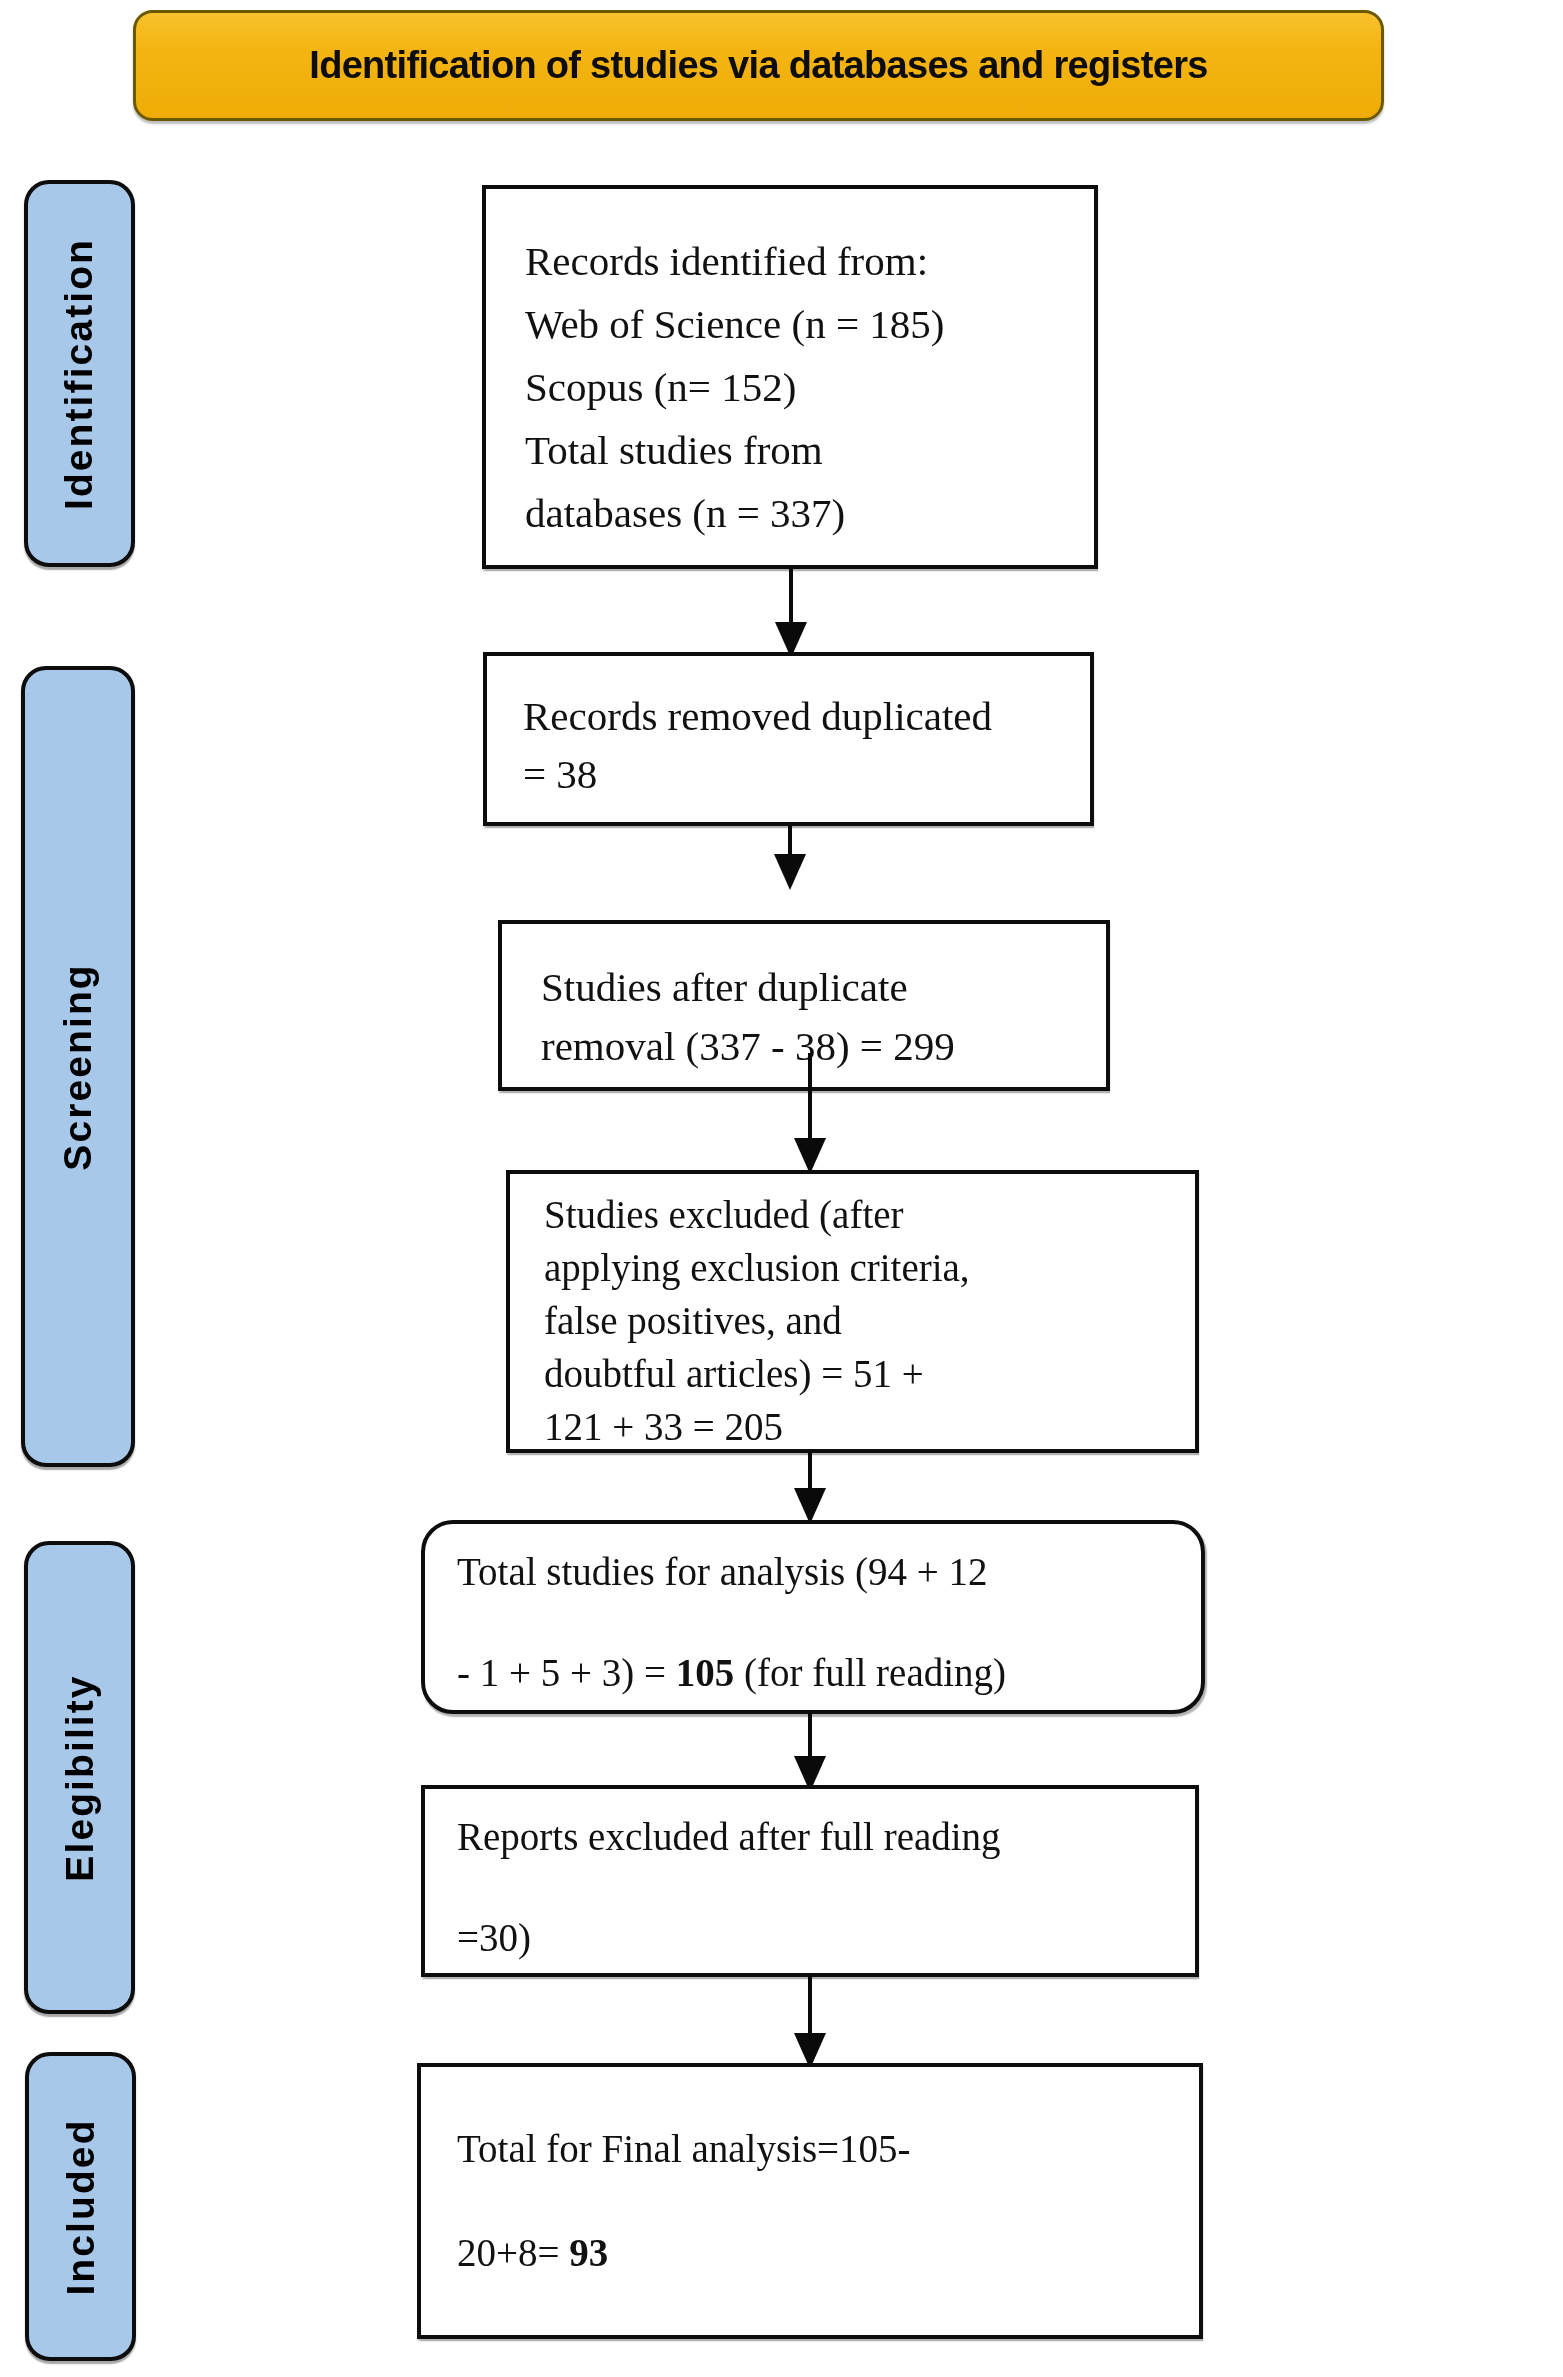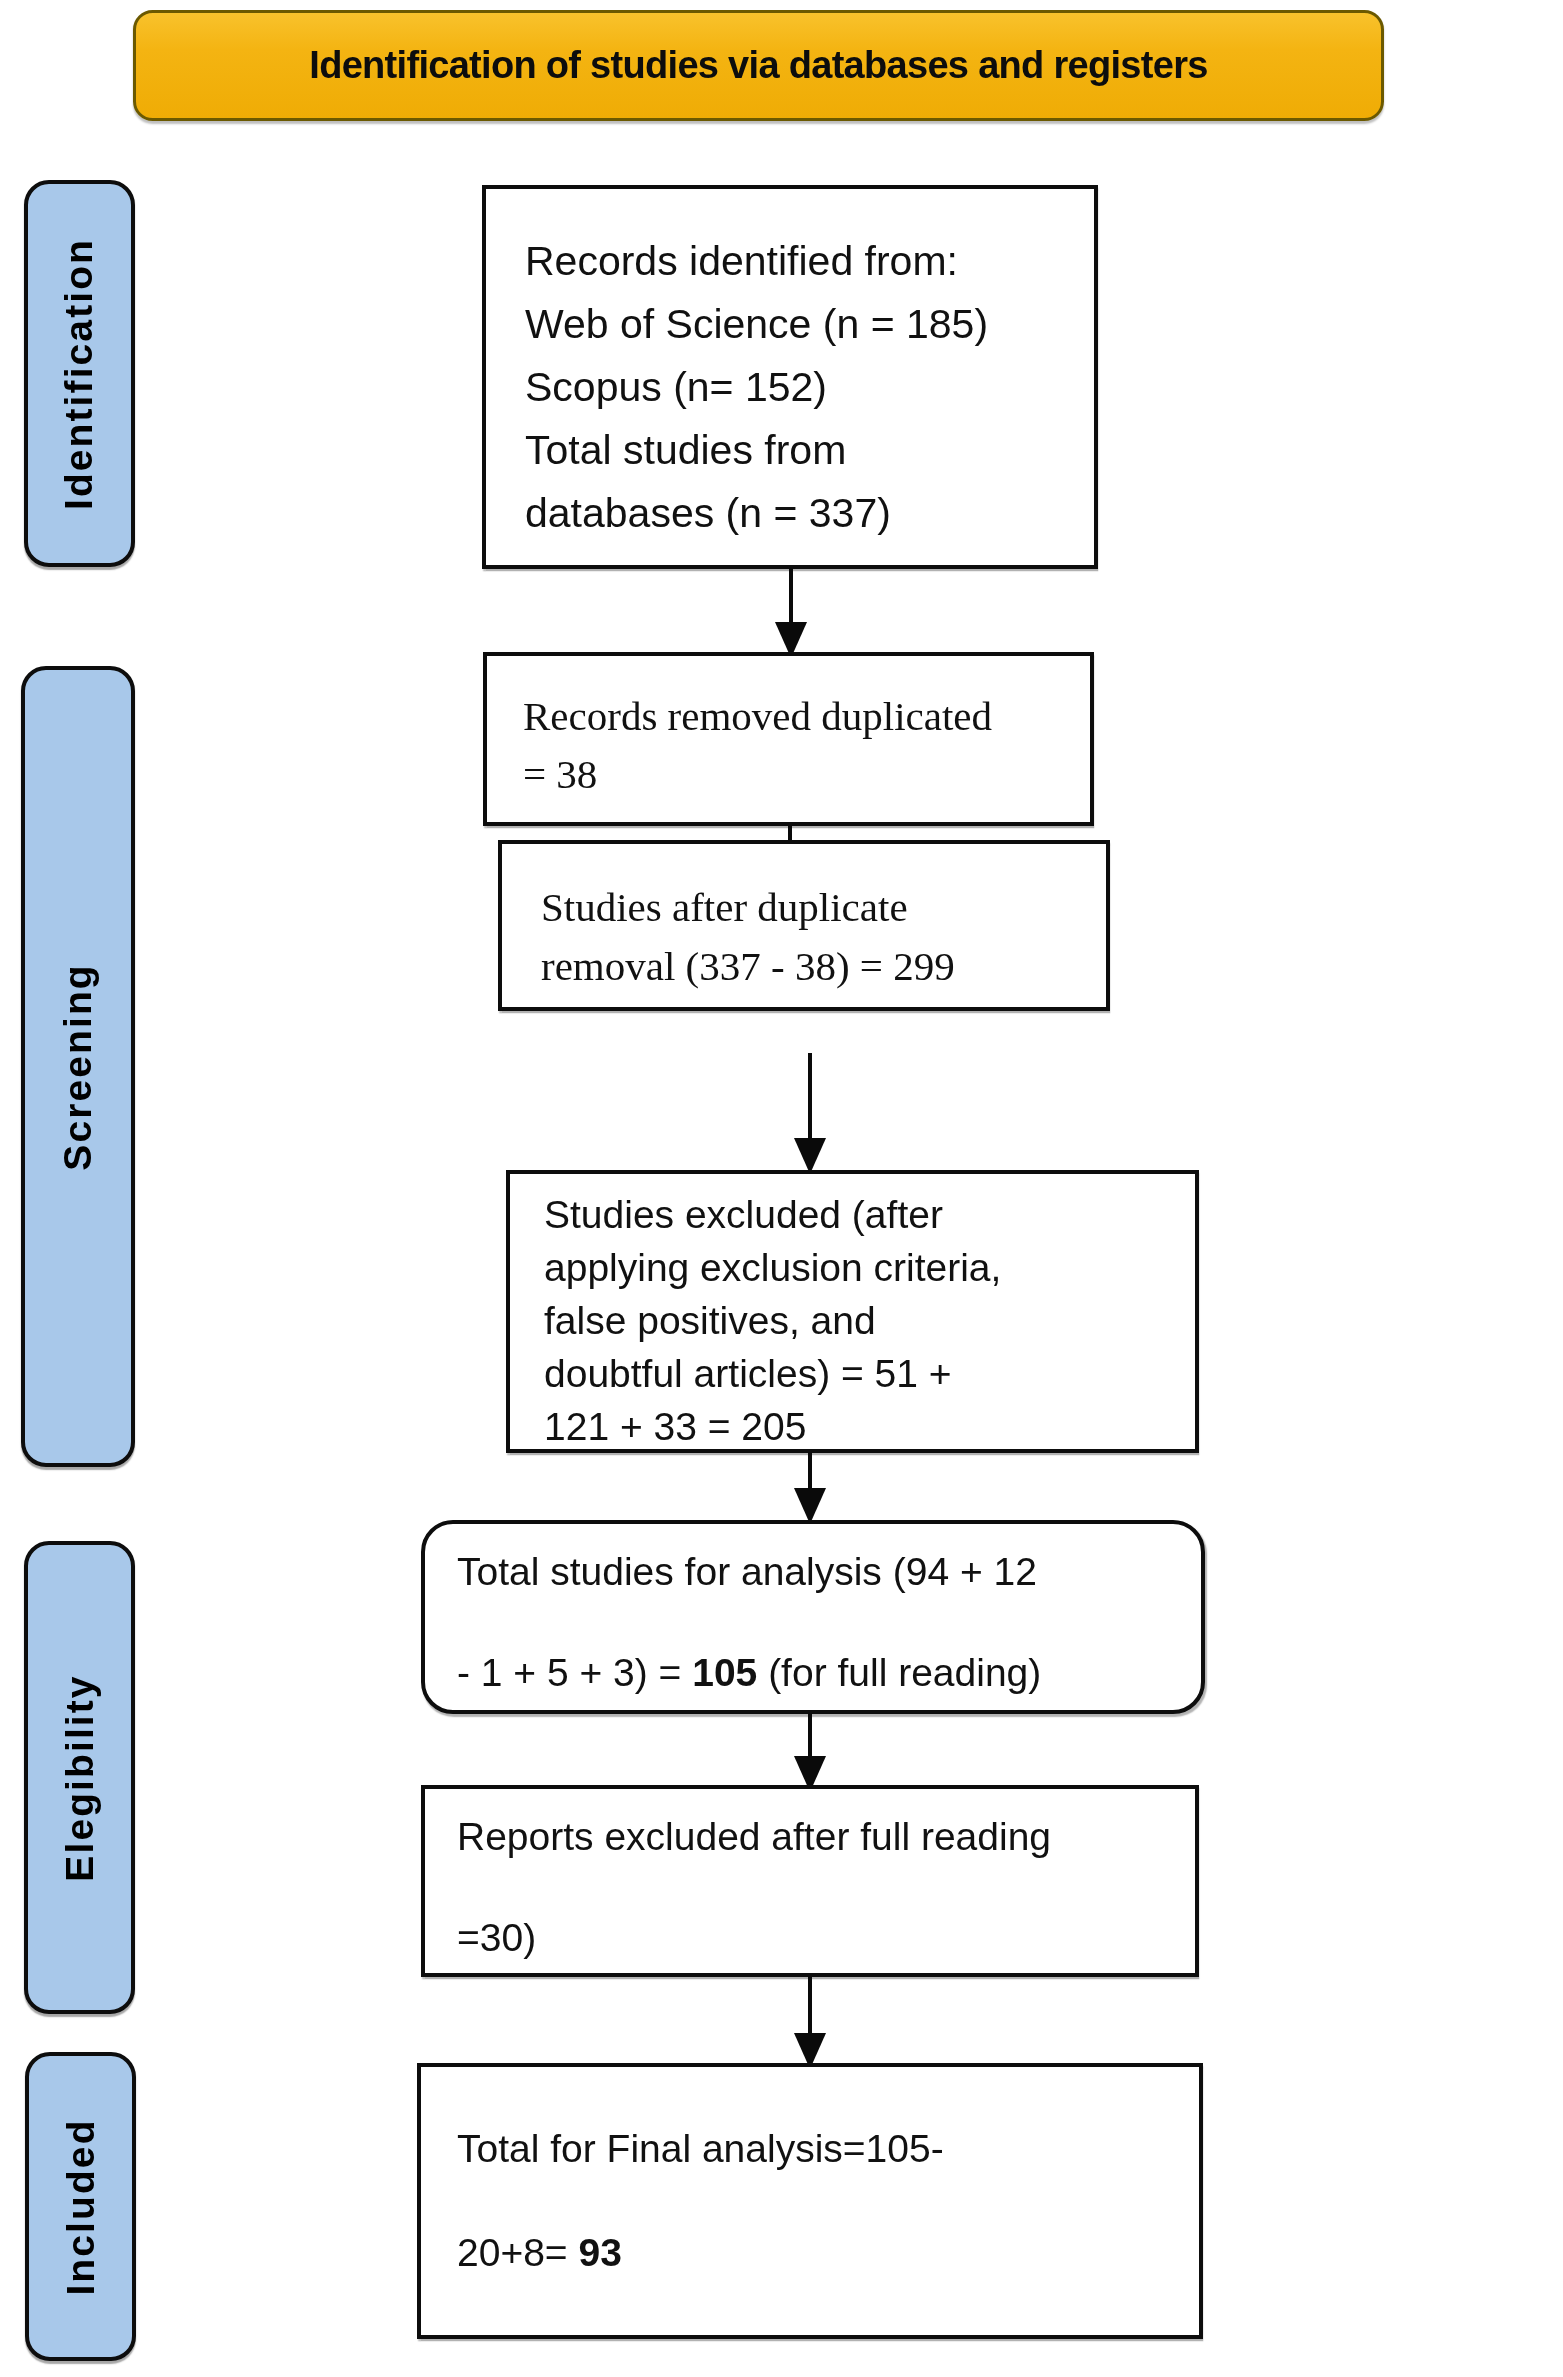--- a/index.html
+++ b/index.html
@@ -53,30 +53,31 @@
   .stage-screening      { left: 21px;  top: 666px;  width: 114px; height: 801px; }
   .stage-elegibility    { left: 24px;  top: 1541px; width: 111px; height: 473px; }
   .stage-included       { left: 25px;  top: 2052px; width: 111px; height: 309px; }
 
   
   .fbox {
     position: absolute;
     background: #ffffff;
     border: 4.9px solid #0d0d0d;
     box-shadow: 1.4px 2.8px 1.4px rgba(0,0,0,0.3);
+    font-family: Liberation Serif, serif;
   }
   .fbox .line { white-space: nowrap; }
   .bold { font-weight: bold; margin-top: 44px; }
 
   .fb1 { left: 482px; top: 185px; width: 616px; height: 384px;
          padding: 41px 14px 0 39px; font-size: 41px; line-height: 63px; }
   .fb2 { left: 483px; top: 652px; width: 611px; height: 174px;
          padding: 31px 14px 0 36px;
          font-family: "Liberation Serif", serif; font-size: 41px; line-height: 58px; }
-  .fb3 { left: 498px; top: 840px; width: 612px; height: 171px;
+  .fb3 { left: 498px; top: 920px; width: 612px; height: 171px;
          padding: 34px 14px 0 39px;
          font-family: "Liberation Serif", serif; font-size: 41px; line-height: 59px; }
   .fb4 { left: 506px; top: 1170px; width: 693px; height: 283px;
          padding: 14px 11.2px 0 34px; font-size: 39px; line-height: 53px; }
   .fb5 { left: 421px; top: 1520px; width: 784px; height: 194px;
          padding: 25px 11.2px 0 32px; font-size: 39px; line-height: 46px; border-radius: 32px; }
   .fb5 .line2 { margin-top: 55px; }
   .fb6 { left: 421px; top: 1785px; width: 778px; height: 192px;
          padding: 25px 11.2px 0 32px; font-size: 39px; line-height: 46px; }
   .fb6 .line2 { margin-top: 55px; }

